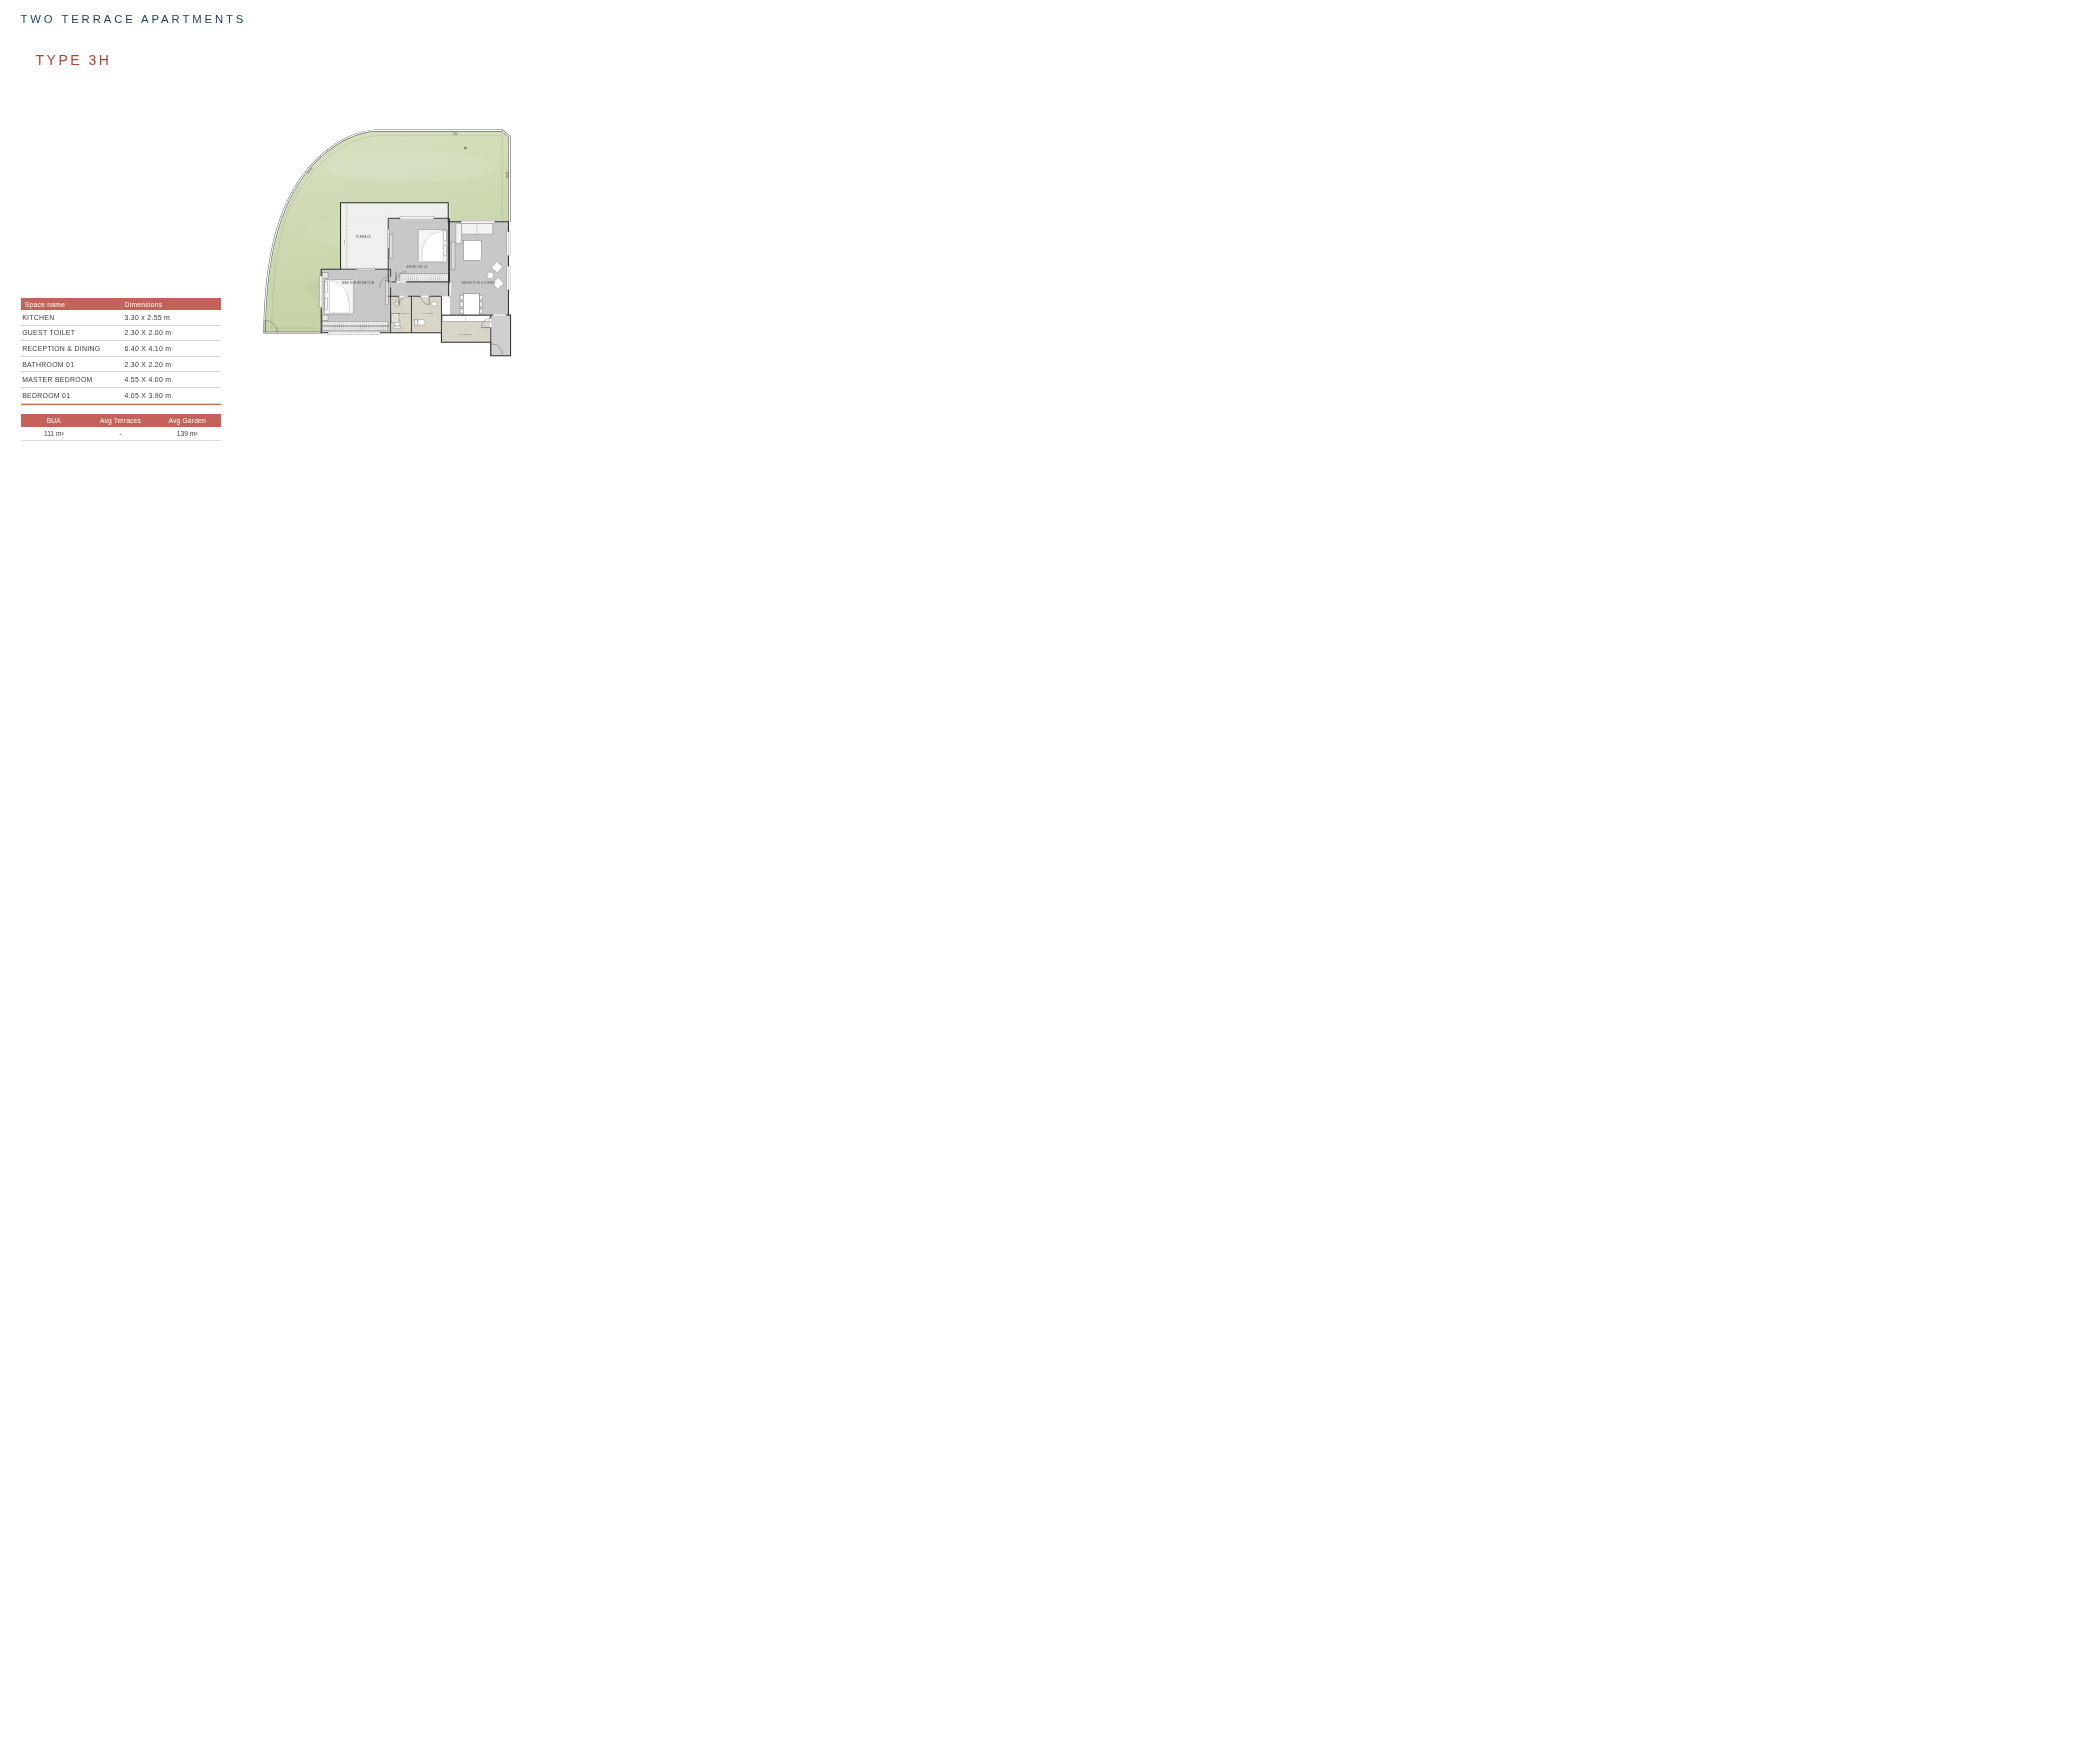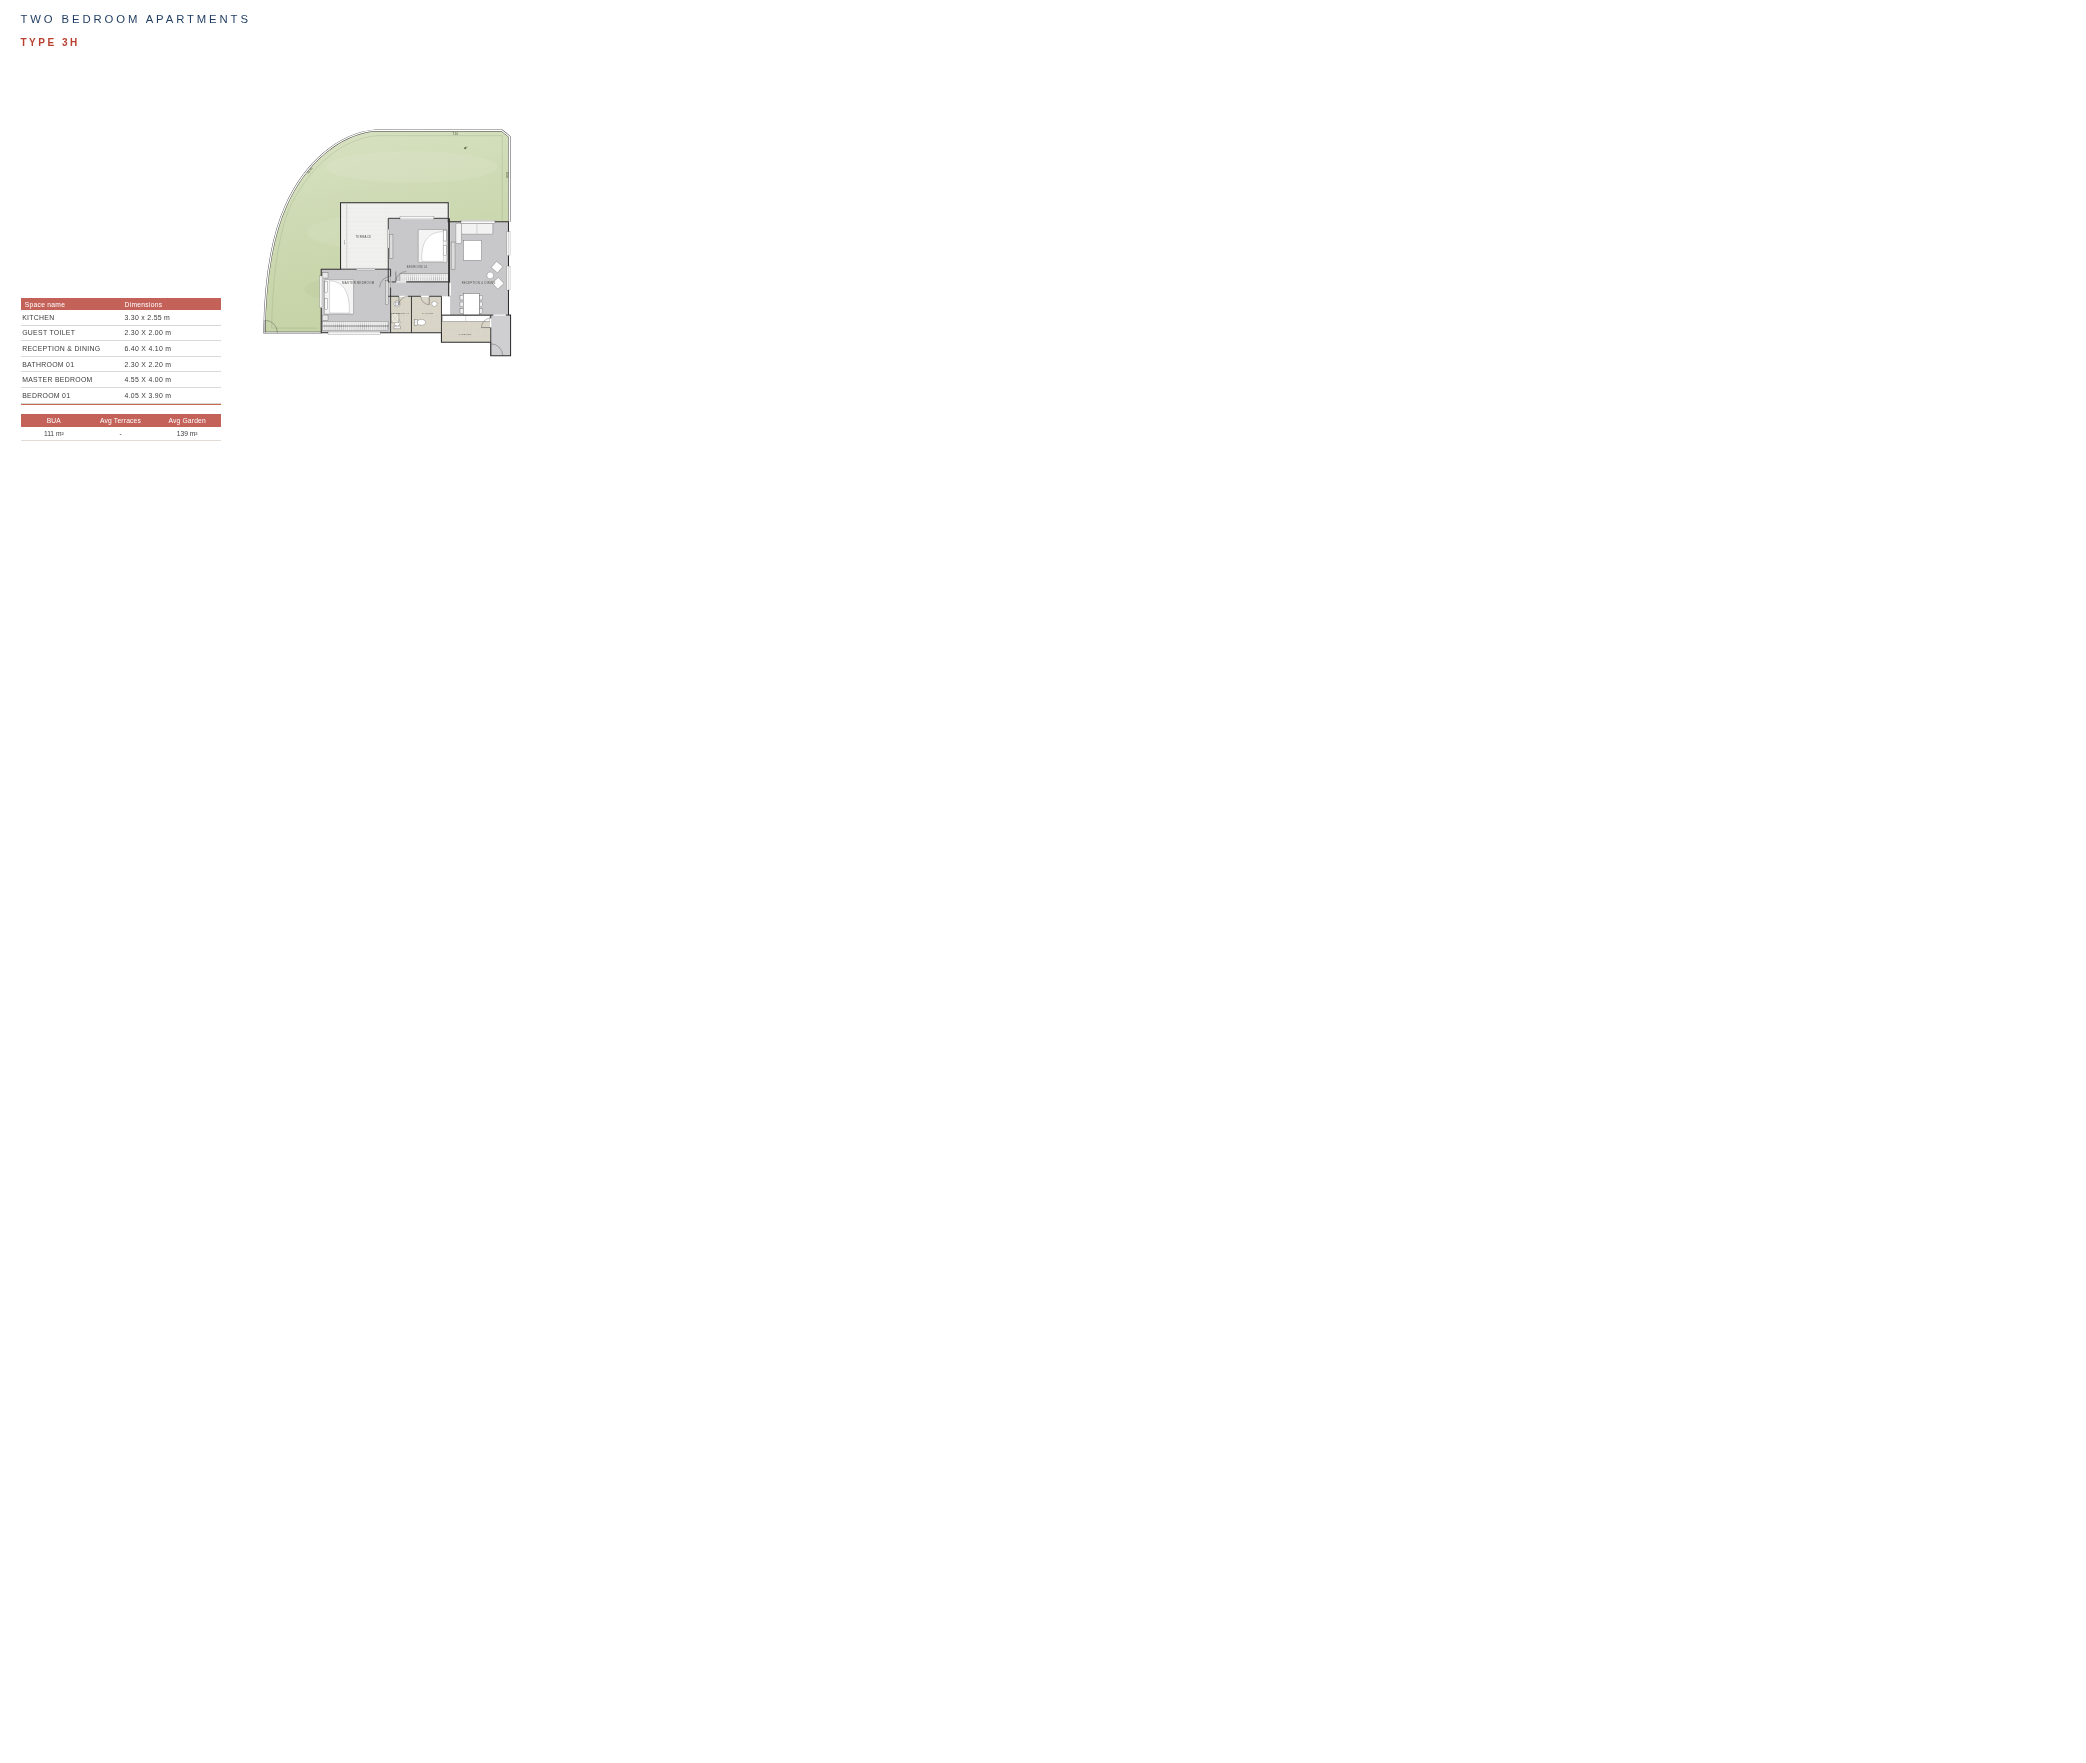--- a/index.html
+++ b/index.html
@@ -5,22 +5,22 @@
   html,body{margin:0;padding:0;background:#ffffff;}
   .page{
     position:relative;width:566px;height:441px;background:#ffffff;overflow:hidden;
     font-family:"Liberation Sans", sans-serif;
   }
   .page-title{
     position:absolute;left:20.5px;top:12.5px;margin:0;
     font-size:11.3px;font-weight:500;letter-spacing:2.9px;color:#1d3a5f;white-space:nowrap;
   }
   .page-subtitle{
-    position:absolute;left:20.5px;top:37px;margin:0;
-    font-size:10px;font-weight:700;letter-spacing:2.5px;color:#b8402f;white-space:nowrap;
+    position:absolute;left:20.5px;top:37px;margin:15px;
+    font-size:14px;font-weight:400;letter-spacing:2.5px;color:#b8402f;white-space:nowrap;
   }
   
   .dims-table{position:absolute;left:20.5px;top:298px;width:200px;}
   .thead{
     background:#c4625a;color:#ffffff;height:12px;display:flex;align-items:center;
     font-size:6.7px;letter-spacing:0.3px;
   }
   .thead .c1{width:104px;padding-left:4.2px;box-sizing:border-box;}
   .thead .c2{flex:1;}
   .trow{
@@ -45,21 +45,21 @@
   .plan{position:absolute;left:255px;top:120px;width:266px;height:266px;}
   .plan svg{width:100%;height:100%;font-family:"Liberation Sans", sans-serif;}
   .room-label{fill:#4a4a45;letter-spacing:1.4px;}
   .dim-label{fill:#50503f;}
 </style>
 </head>
 <body>
 
 <div class="page">
 
-  <h1 class="page-title">TWO BEDROOM APARTMENTS</h1>
+  <h1 class="page-title">TWO TERRACE APARTMENTS</h1>
   <h2 class="page-subtitle">TYPE 3H</h2>
 
   <div class="dims-table">
     <div class="thead">
       <div class="c1">Space name</div>
       <div class="c2">Dimensions</div>
     </div>
     <div class="trow">
       <div class="c1">KITCHEN</div>
       <div class="c2">3.30 x 2.55 m</div>

